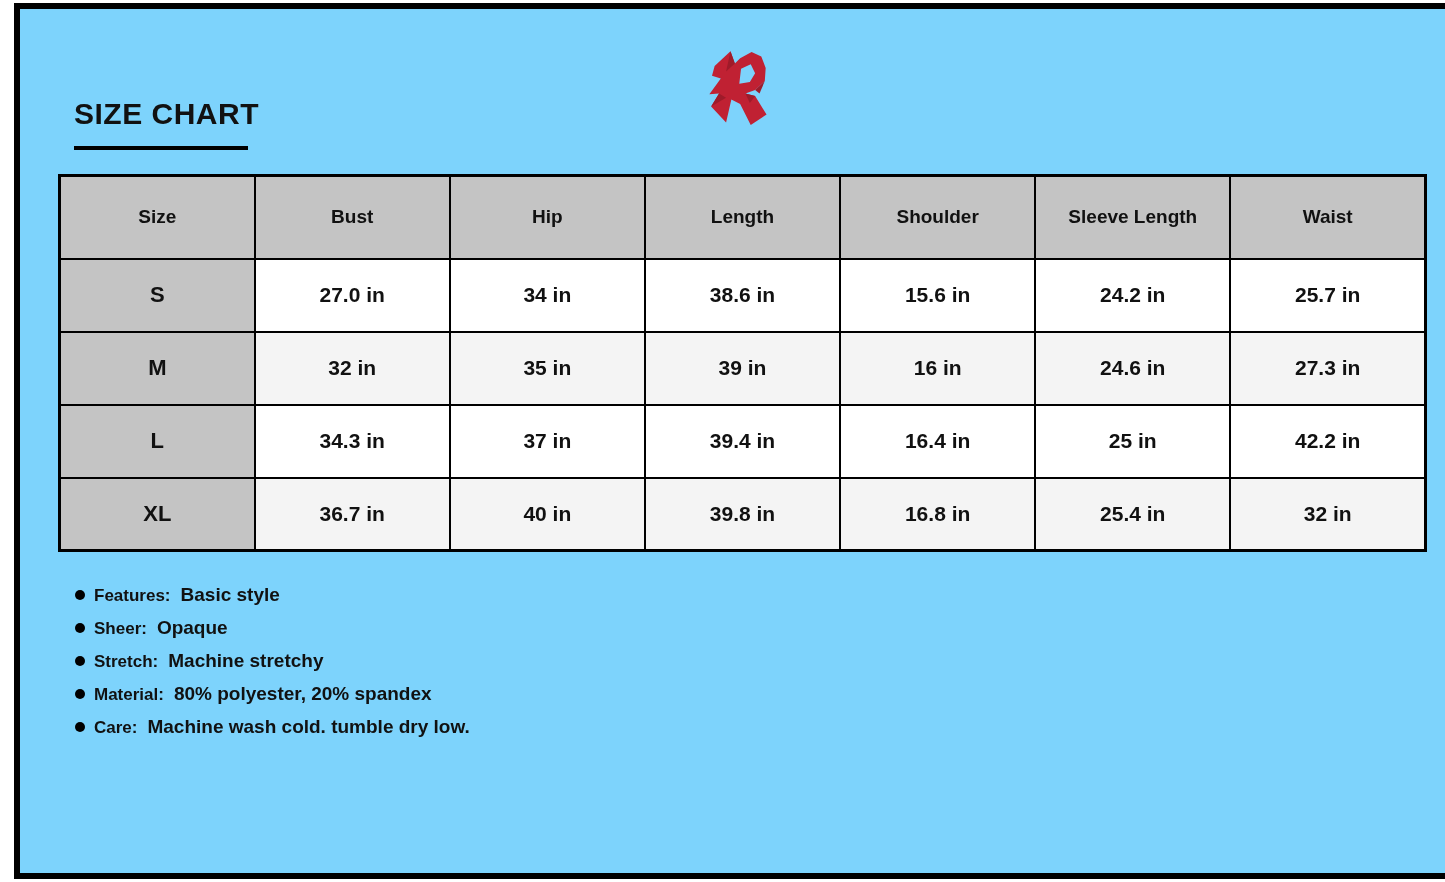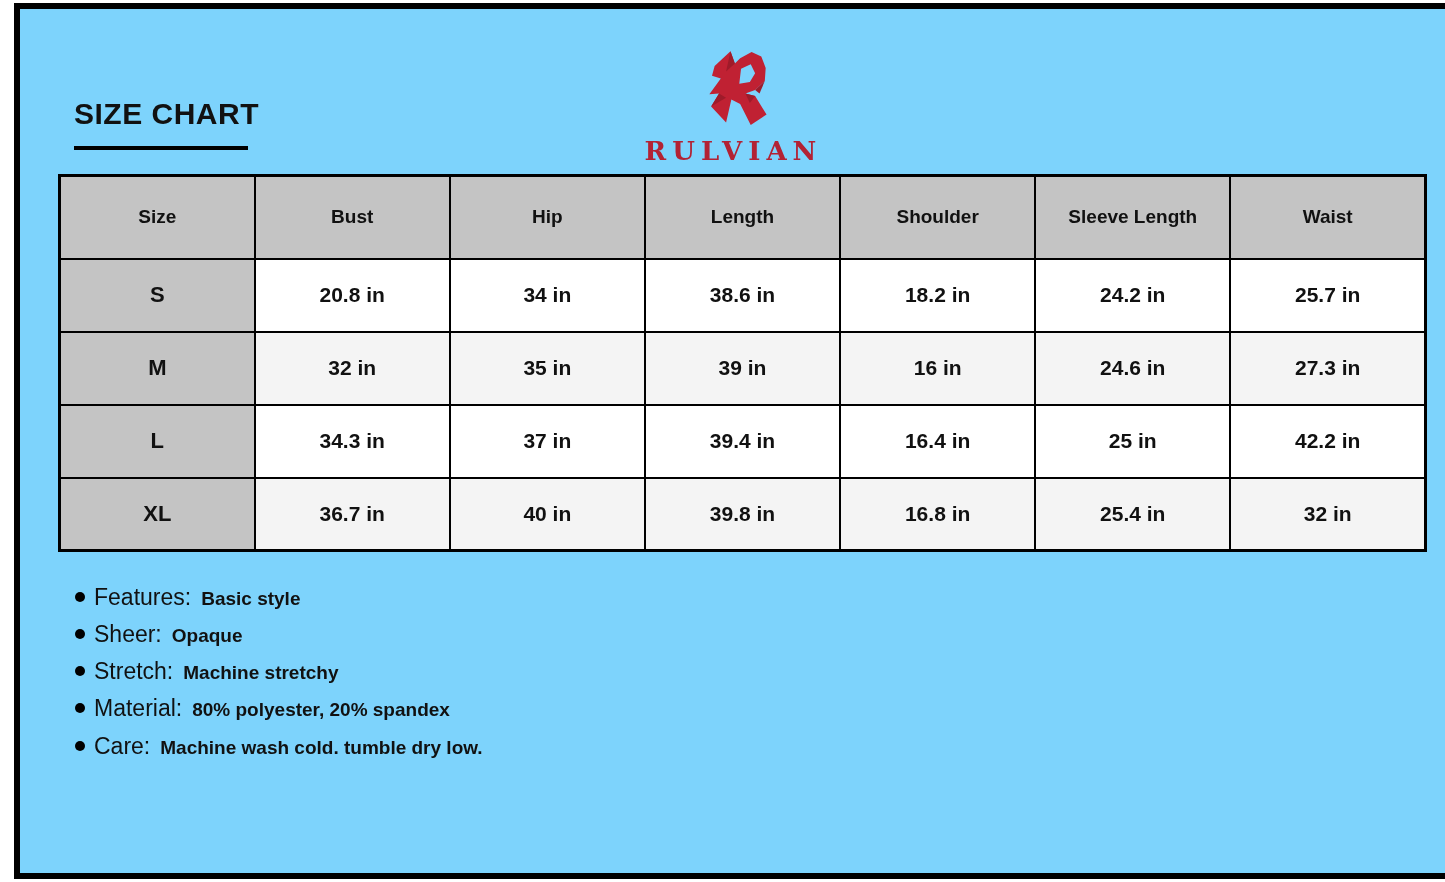--- a/index.html
+++ b/index.html
@@ -33,21 +33,21 @@
   .size-table td.size-col { background:#c4c4c4; font-size:22px; }
   .size-table tbody tr { height:73px; }
   .size-table tbody td { font-size:21px; background:#ffffff; }
   .size-table tbody tr.alt td { background:#f4f4f4; }
   .size-table tbody tr.alt td.size-col,
   .size-table tbody td.size-col { background:#c4c4c4; }
   
   .details { position:absolute; left:55px; top:576px; list-style:none; }
   .detail-item { display:flex; align-items:baseline; margin-bottom:13px; line-height:1.05; }
   .bullet { width:10px; height:10px; border-radius:50%; background:#000; margin-right:9px; align-self:center; flex:none; }
-  .detail-label { font-size:23px; font-weight:normal; color:#111; margin-right:10px; white-space:nowrap; }
+  .detail-label { font-size:17px; font-weight:bold; color:#111; margin-right:10px; white-space:nowrap; }
   .detail-value { font-size:19px; font-weight:bold; color:#111; white-space:nowrap; }
 </style>
 </head>
 <body>
 
 <div class="frame">
 
   <div class="title-block">
     <div class="page-title">SIZE CHART</div>
     <div class="title-underline"></div>
@@ -57,42 +57,41 @@
     <svg width="96" height="88" viewBox="0 0 100 100" aria-hidden="true">
       <path fill="#c02133" fill-rule="evenodd" d="
         M 28 24 L 46 7 L 51 21 L 57 15 L 70 8 L 81 13 L 86 26 L 85 41 L 74 51 L 63 55
         L 74 58 L 87 79 L 69 91 L 57 67 L 47 62 L 41 88 L 24 70 L 33 55 L 22 56 L 35 38 L 25 35 Z
         M 58 27 L 69 22 L 74 32 L 68 42 L 56 44 Z"></path>
       <polygon fill="#9e1b2a" points="46,7 51,21 41,30"></polygon>
       <polygon fill="#9e1b2a" points="63,55 74,58 68,66"></polygon>
       <polygon fill="#9e1b2a" points="33,55 41,60 24,70"></polygon>
       <polygon fill="#9e1b2a" points="85,41 74,51 79,55"></polygon>
     </svg>
-    <div class="brand-wordmark">RULVIAN</div>
   </div>
 
   <table class="size-table">
     <thead>
       <tr>
         <th>Size</th>
         <th>Bust</th>
         <th>Hip</th>
         <th>Length</th>
         <th>Shoulder</th>
         <th>Sleeve Length</th>
         <th>Waist</th>
       </tr>
     </thead>
     <tbody>
       <tr>
         <td class="size-col">S</td>
-        <td>20.8 in</td>
+        <td>27.0 in</td>
         <td>34 in</td>
         <td>38.6 in</td>
-        <td>18.2 in</td>
+        <td>15.6 in</td>
         <td>24.2 in</td>
         <td>25.7 in</td>
       </tr>
       <tr class="alt">
         <td class="size-col">M</td>
         <td>32 in</td>
         <td>35 in</td>
         <td>39 in</td>
         <td>16 in</td>
         <td>24.6 in</td>

